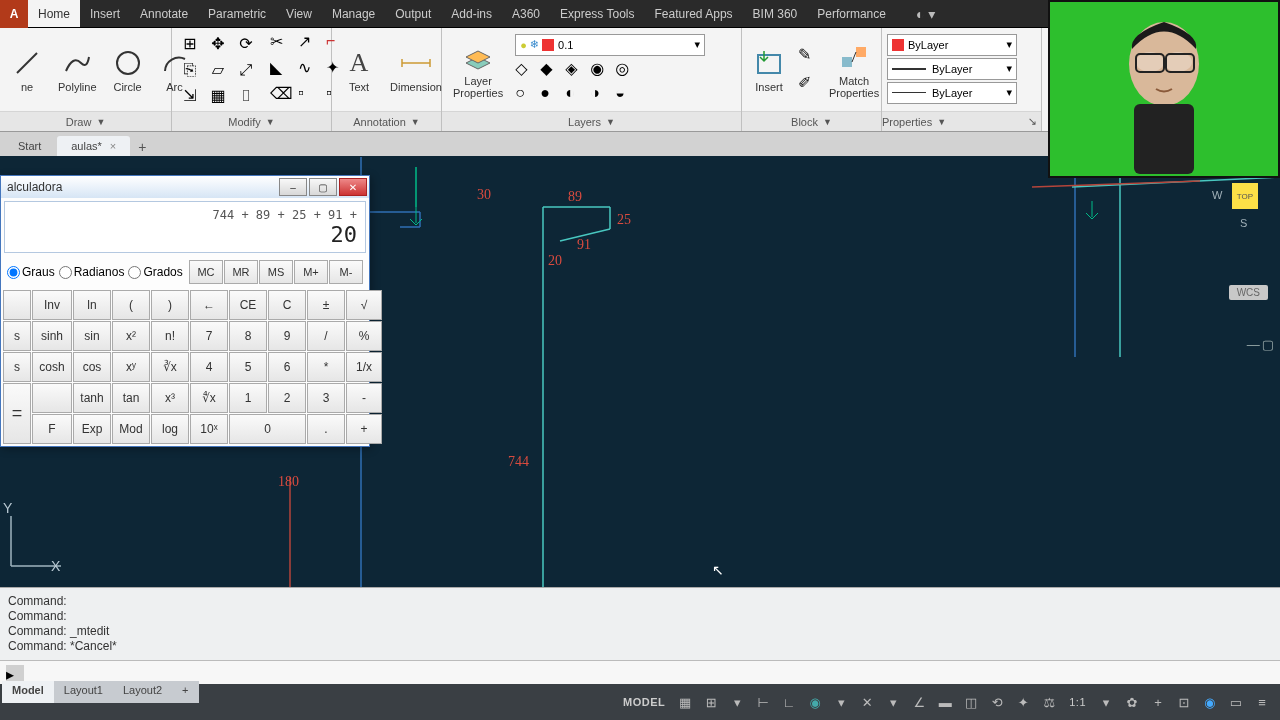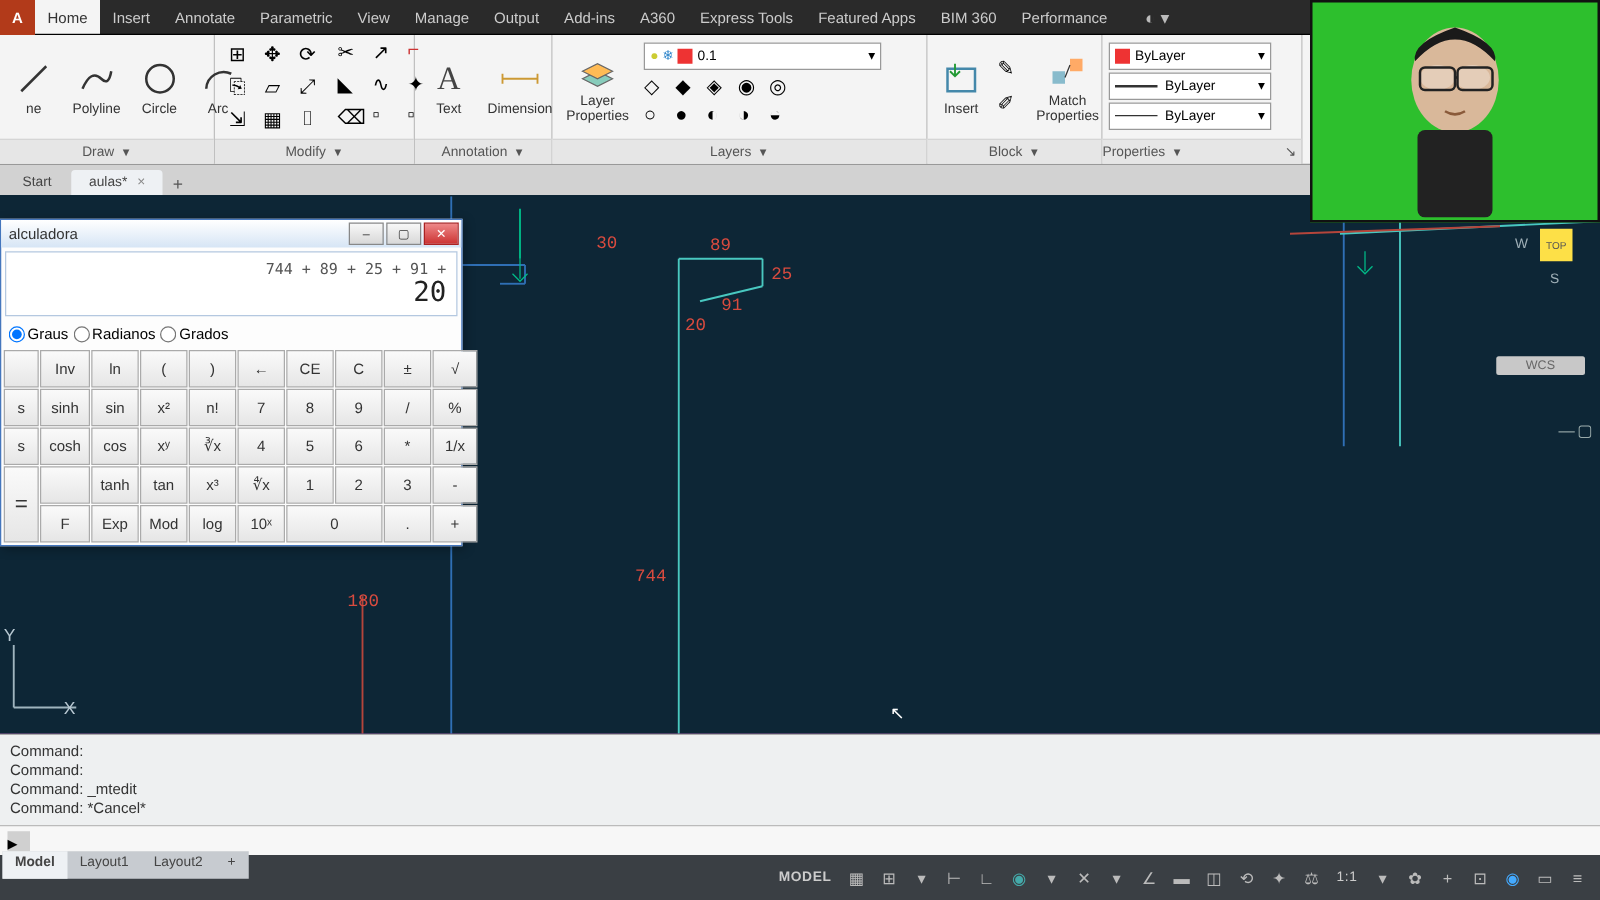--- a/index.html
+++ b/index.html
@@ -23,27 +23,27 @@
 .layers-swatch .sw{width:12px;height:12px;background:#e33;margin-right:4px}
 .prop-row{width:130px;height:22px;background:#fff;border:1px solid #999;display:flex;align-items:center;font-size:11px;padding:0 4px;margin-bottom:2px}
 .prop-row .psw{width:12px;height:12px;background:#e33;margin-right:4px}
 .prop-row .dash{width:34px;height:2px;background:#333;margin-right:6px}
 .doc-tabs{height:24px;background:#d2d2d2;display:flex;align-items:flex-end;padding-left:4px;gap:2px}
 .doc-tabs .dtab{padding:4px 14px;font-size:11px;color:#444;border-radius:3px 3px 0 0;cursor:pointer}
 .doc-tabs .dtab.active{background:#eef1f4}
 .doc-tabs .dtab .close{margin-left:8px;color:#888}
 .doc-tabs .plus{width:20px;height:18px;display:flex;align-items:center;justify-content:center;color:#555;font-size:14px;cursor:pointer}
 .canvas{position:absolute;top:157px;left:0;right:0;bottom:133px;background:#0d2636}
-.canvas .dim{position:absolute;color:#d94b3f;font-size:14px;font-family:Liberation Mono, monospace}
+.canvas .dim{position:absolute;color:#d94b3f;font-size:14px;font-family:Liberation Serif, serif}
 .canvas .ucs{position:absolute;left:3px;bottom:10px;color:#b8c8d2;font-size:14px}
 .canvas .ucs .x{position:absolute;top:44px;left:48px}
 .viewcube{position:absolute;right:0;top:4px;width:70px;height:70px}
 .viewcube .face{width:26px;height:26px;background:#fde047;position:absolute;top:22px;left:22px;font-size:8px;display:flex;align-items:center;justify-content:center;color:#555}
 .viewcube .dir{position:absolute;color:#a0b0b8;font-size:11px}
-.wcs-badge{position:absolute;right:12px;top:128px;background:#c8c8c8;color:#666;font-size:10px;padding:2px 24px;border-radius:2px}
+.wcs-badge{position:absolute;right:12px;top:128px;background:#c8c8c8;color:#666;font-size:10px;padding:2px 8px;border-radius:2px}
 .draw line{stroke-width:1.5}
 .cmdwin{position:absolute;left:0;right:0;bottom:36px;height:97px;background:#a21caf;border-top:1px solid #aaa;display:flex;flex-direction:column}
 .cmdlog{flex:1;background:#eef0f1;padding:6px 8px;font-family:"Consolas",monospace;font-size:12px;color:#333;line-height:15px}
 .cmdinput{height:24px;background:#f7f7f7;border-top:1px solid #bbb;display:flex;align-items:center;padding:0 6px}
 .cmdinput .cicon{width:18px;height:16px;background:#d0d0d0;margin-right:6px}
 .cmdinput input{border:none;background:transparent;font-style:italic;font-size:12px;color:#888;outline:none;flex:1}
 .statusbar{position:absolute;left:0;right:0;bottom:0;height:36px;background:#3a3f44;display:flex;align-items:center}
 .layout-tabs{display:flex;height:22px;position:absolute;left:2px;top:-3px;background:#c7cbd0}
 .layout-tabs .lt{padding:3px 10px;font-size:11px;color:#444;cursor:pointer}
 .layout-tabs .lt.active{background:#eef1f4;font-weight:bold}
@@ -401,20 +401,27 @@
         <span>Graus</span>
       </label>
     <label>
         <input type="radio" style=""> 
         <span>Radianos</span>
       </label>
     <label>
         <input type="radio" style=""> 
         <span>Grados</span>
       </label>
+    <div style="display:flex;gap:1px;margin-left:auto">
+      <div class="ck mem" style="width:34px;height:24px">MC</div>
+      <div class="ck mem" style="width:34px;height:24px">MR</div>
+      <div class="ck mem" style="width:34px;height:24px">MS</div>
+      <div class="ck mem" style="width:34px;height:24px">M+</div>
+      <div class="ck mem" style="width:34px;height:24px">M-</div>
+    </div>
   </div>
   <div class="calc-keys" id="ckeys">
       <div class="ck"></div>
       <div class="ck">Inv</div>
       <div class="ck">ln</div>
       <div class="ck">(</div>
       <div class="ck">)</div>
       <div class="ck">←</div>
       <div class="ck">CE</div>
       <div class="ck">C</div>

